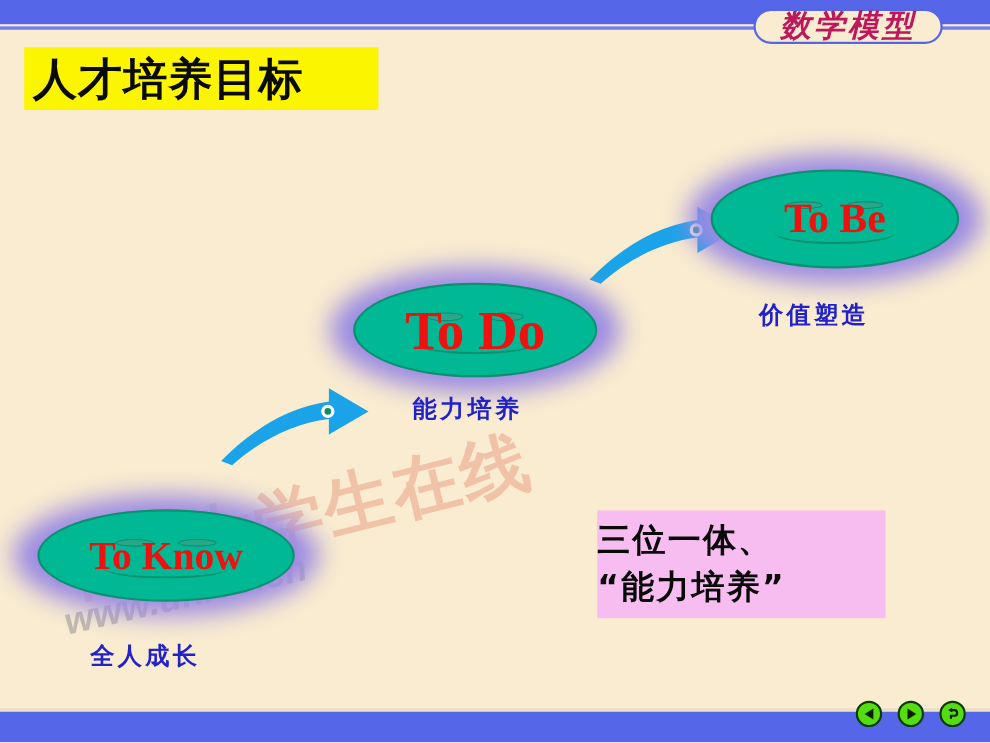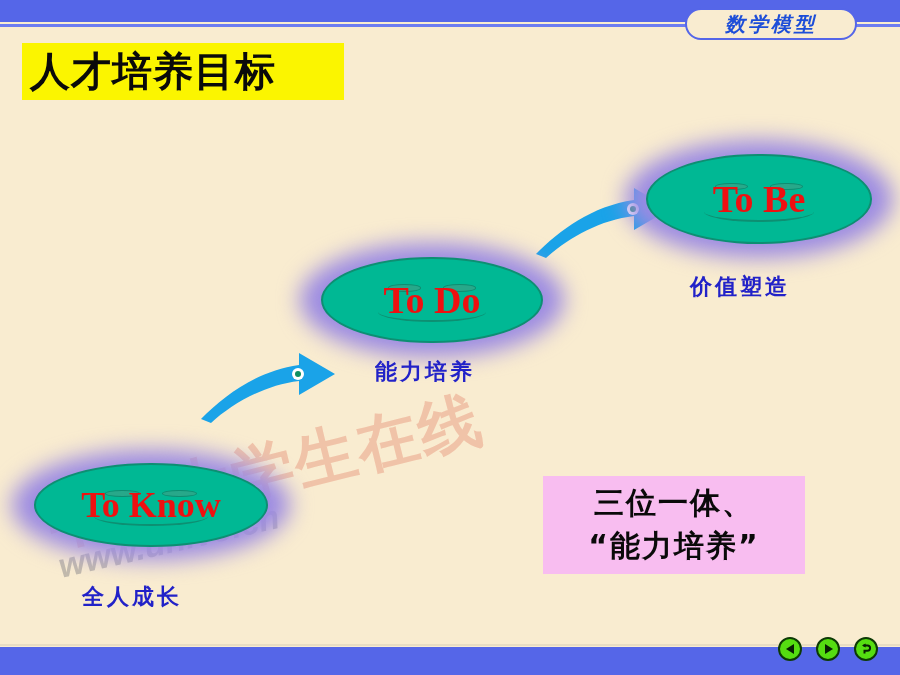--- a/index.html
+++ b/index.html
@@ -55,23 +55,23 @@
     background: #f9ecd0;
     box-sizing: border-box;
     display: flex;
     align-items: center;
     justify-content: center;
   }
   .corner-pill-text {
     font-family: "Liberation Serif", serif;
     font-style: italic;
     font-weight: bold;
-    font-size: 20px;
+    font-size: 28px;
     letter-spacing: 3px;
-    color: #1d4ed8;
+    color: #be185d;
     white-space: nowrap;
   }
 
   
   .title-box {
     position: absolute;
     left: 22px; top: 43px;
     width: 322px; height: 57px;
     background: #fbf500;
     display: flex;
@@ -164,21 +164,21 @@
     justify-content: center;
     font-family: "Liberation Serif", serif;
     font-weight: bold;
     color: #ef1010;
     white-space: nowrap;
   }
 
   #face-tobe   { left: 625px; top: 140px; width: 268px; height: 118px; }
   #face-tobe   .face-label { font-size: 38px; }
   #face-todo   { left: 300px; top: 243px; width: 264px; height: 114px; }
-  #face-todo   .face-label { font-size: 38px; }
+  #face-todo   .face-label { font-size: 50px; }
   #face-toknow { left: 12px;  top: 450px; width: 278px; height: 110px; }
   #face-toknow .face-label { font-size: 36px; }
 
   
   .sublabel {
     position: absolute;
     font-family: "DejaVu Sans", sans-serif;
     font-weight: bold;
     font-size: 22px;
     color: #2222c8;
@@ -193,26 +193,26 @@
   .arrow-svg {
     position: absolute;
     pointer-events: none;
   }
   #arrow-1 { left: 195px; top: 345px; }
   #arrow-2 { left: 530px; top: 180px; }
 
   
   .quote-box {
     position: absolute;
-    left: 543px; top: 476px;
+    left: 543px; top: 464px;
     width: 262px; height: 98px;
     background: #f8bdf0;
     display: flex;
     flex-direction: column;
-    align-items: center;
+    align-items: flex-start;
     justify-content: center;
     gap: 2px;
   }
   .quote-line {
     font-family: "DejaVu Sans", sans-serif;
     font-weight: bold;
     font-size: 30px;
     color: #0a0a0a;
     letter-spacing: 2px;
     white-space: nowrap;

